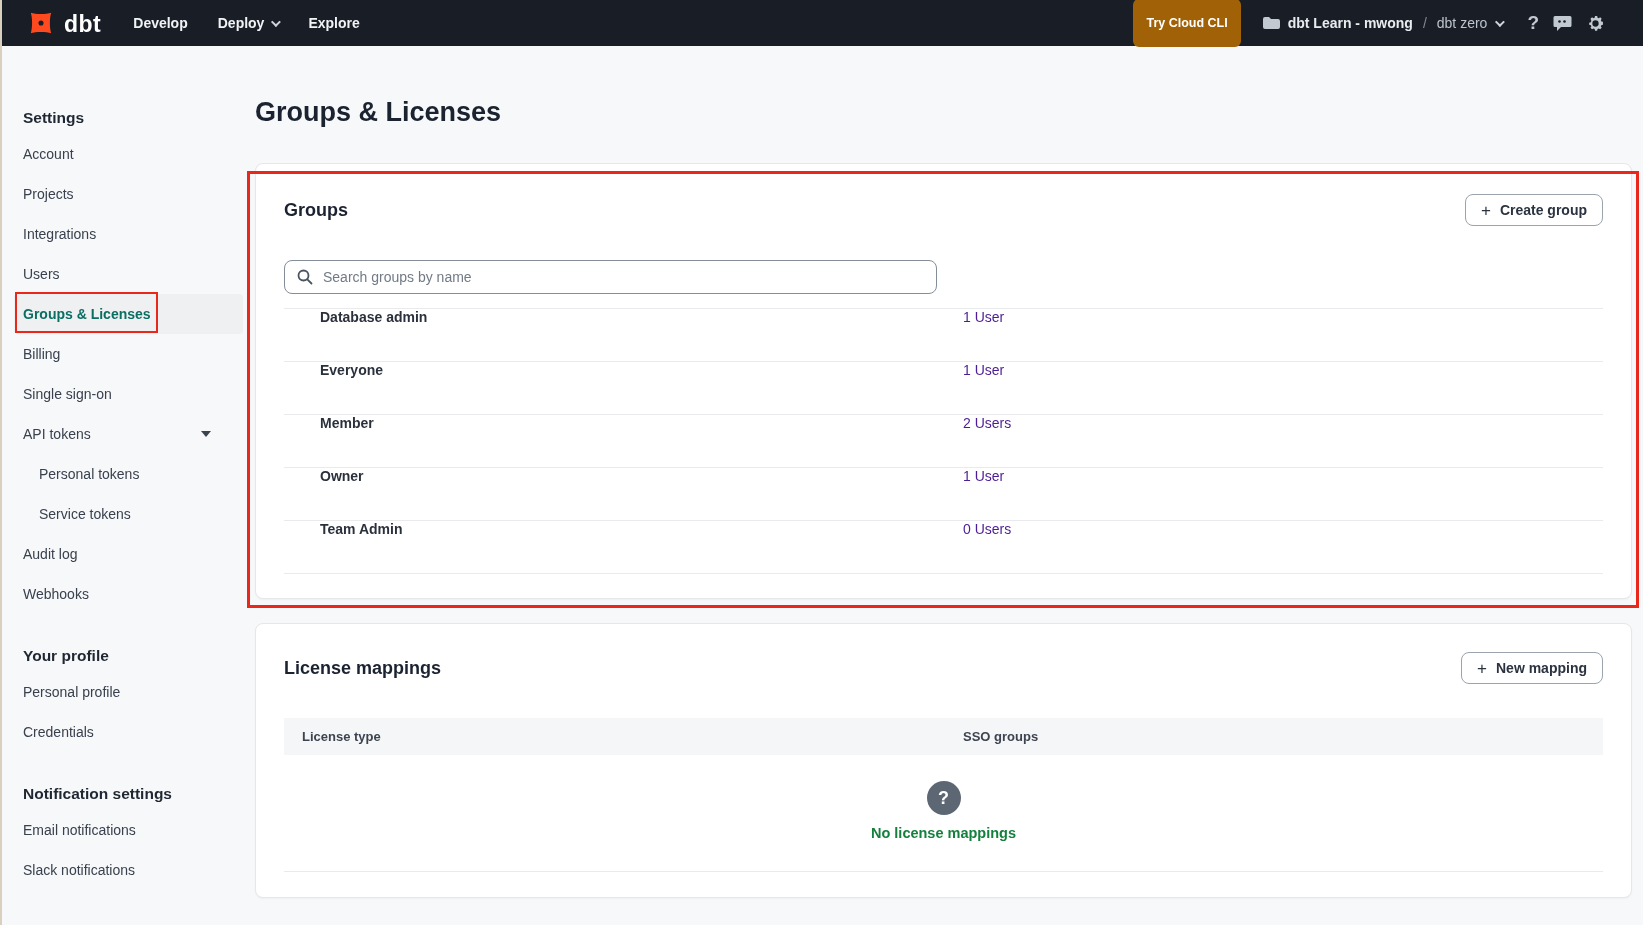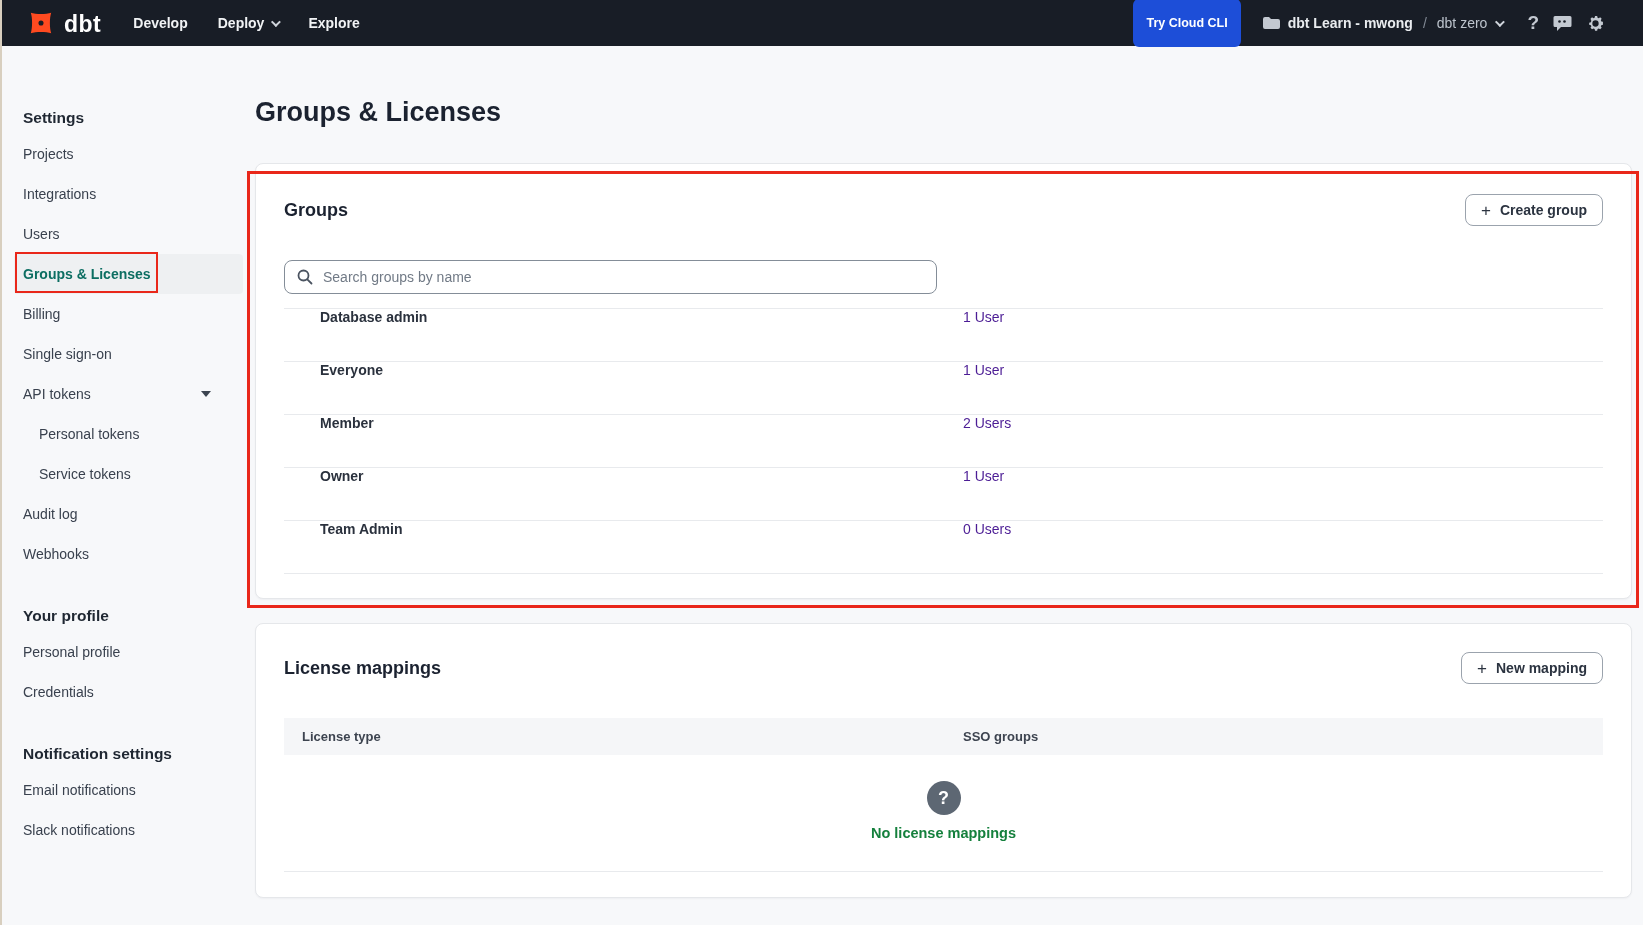--- a/index.html
+++ b/index.html
@@ -19,21 +19,21 @@
     padding:0 38px 0 24px;
   }
   .brand { display:flex; align-items:flex-end; gap:8px; }
   .brand-logo { width:30px; height:30px; display:block; }
   .brand-name { color:#ffffff; font-size:23px; font-weight:700; letter-spacing:.5px; }
   .nav-menu { display:flex; align-items:center; gap:30px; margin-left:32px; }
   .nav-item { display:flex; align-items:center; gap:7px; color:#f1f3f5; font-size:14px; font-weight:700; cursor:pointer; }
   .chev { width:7px; height:7px; border-right:2px solid #cfd4db; border-bottom:2px solid #cfd4db; transform:rotate(45deg) translateY(-2px); display:inline-block; }
   .nav-right { margin-left:auto; display:flex; align-items:center; gap:15px; }
   .cli-btn {
-    background:#1d4ed8; color:#ffffff; font-size:12.5px; font-weight:700;
+    background:#a16207; color:#ffffff; font-size:12.5px; font-weight:700;
     border:none; border-radius:6px; padding:17px 13px; cursor:pointer;
   }
   .acct { display:flex; align-items:center; gap:8px; margin-left:6px; }
   .acct-name { color:#e9ecef; font-size:14px; font-weight:700; }
   .acct-sep { color:#828a95; font-size:14px; margin:0 2px; }
   .proj-name { color:#bdc4cd; font-size:14px; }
   .nav-icons { display:flex; align-items:center; gap:14px; margin-left:10px; }
   .help-q { color:#c3c9d1; font-size:19px; font-weight:700; cursor:pointer; }
   .icon-btn { cursor:pointer; display:flex; align-items:center; }
 
@@ -183,20 +183,23 @@
     </div>
   </div>
 </div>
 
 <div class="app-body">
 
   <div class="sidebar">
     <div class="sb-heading">Settings</div>
 
     <div class="sb-item">
+        <span>Account</span>
+      </div>
+    <div class="sb-item">
         <span>Projects</span>
       </div>
     <div class="sb-item">
         <span>Integrations</span>
       </div>
     <div class="sb-item">
         <span>Users</span>
       </div>
 
     <div class="sb-item active-wrap">

